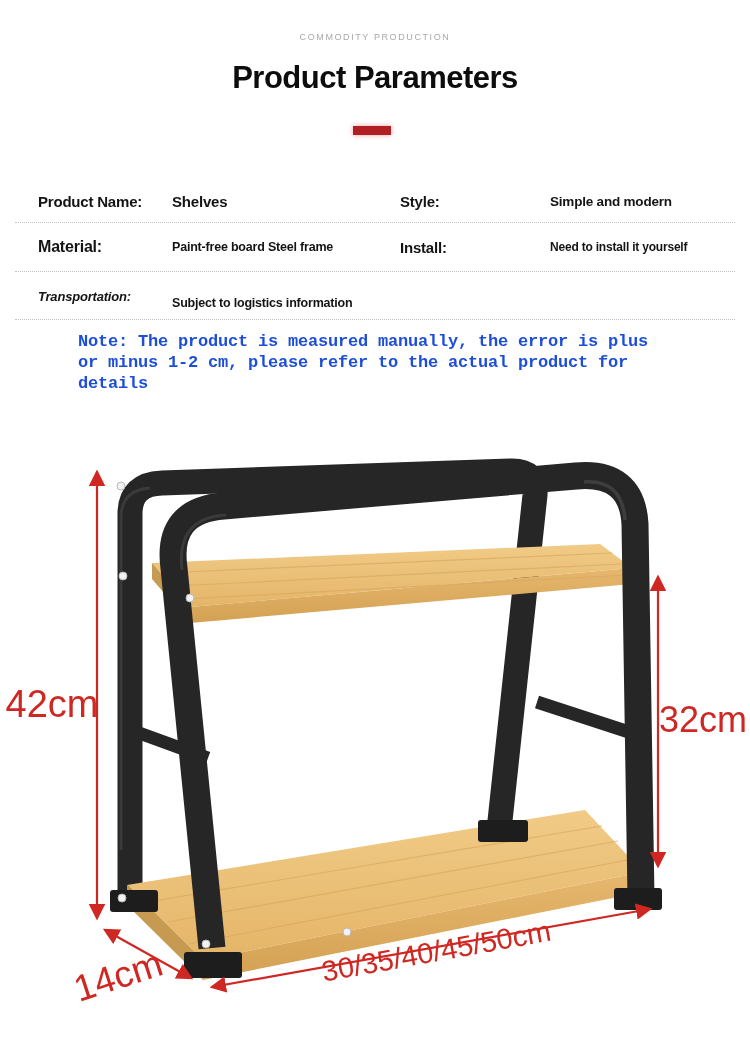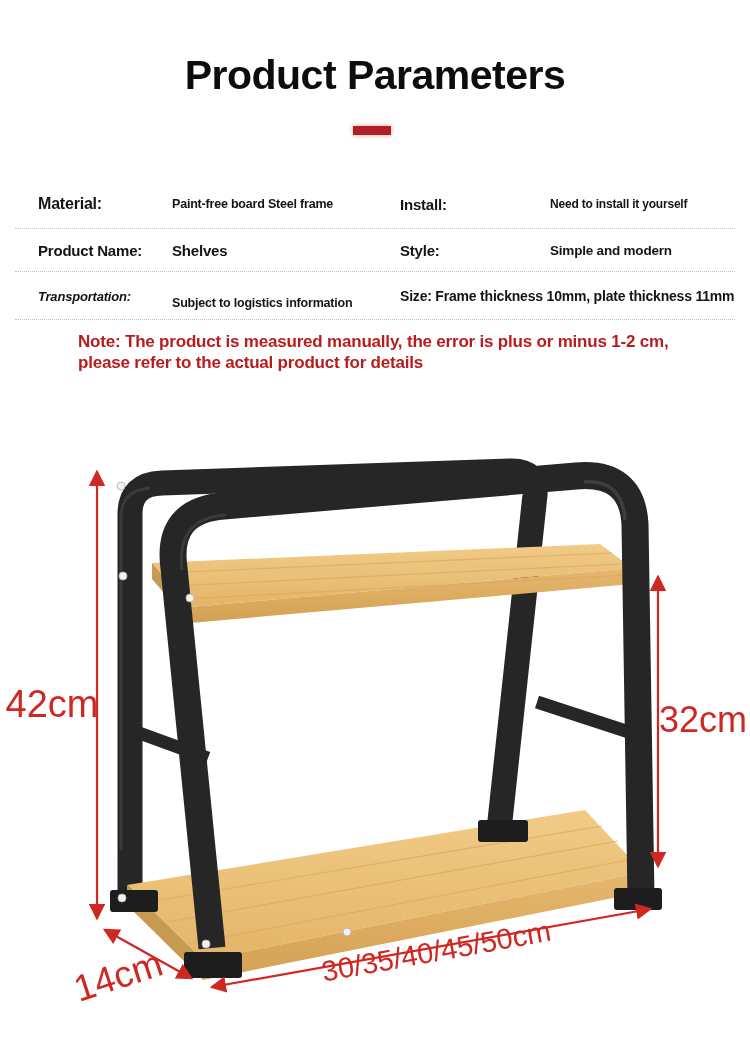--- a/index.html
+++ b/index.html
@@ -2,69 +2,69 @@
 <html><head>
 <meta charset="utf-8">
 <style>
   html,body{margin:0;padding:0;background:#fff;}
   .page{position:relative;width:750px;height:1056px;background:#ffffff;overflow:hidden;
         font-family:"Liberation Sans", sans-serif;color:#111;}
 
   
   .eyebrow{position:absolute;top:32px;left:0;width:100%;text-align:center;
            font-size:9px;letter-spacing:1.6px;color:#a9a9a9;font-weight:400;}
-  .title{position:absolute;top:52px;left:0;width:100%;text-align:center;
-         font-size:41px;font-weight:bold;color:#0d0d0d;letter-spacing:-0.5px;}
+  .title{position:absolute;top:60px;left:0;width:100%;text-align:center;
+         font-size:31px;font-weight:bold;color:#0d0d0d;letter-spacing:-0.5px;}
   .accent-bar{position:absolute;top:126px;left:353px;width:38px;height:9px;
               background:#b01f24;box-shadow:0 0 5px rgba(225,90,90,.6);}
 
   
   .spec{position:absolute;left:15px;top:180px;width:720px;}
   .spec-row{position:relative;border-bottom:1.5px dotted #c2c2c2;}
   .r1{height:42px;} .r2{height:48px;} .r3{height:47px;}
   .cell{position:absolute;top:50%;transform:translateY(-50%);white-space:nowrap;
         font-weight:bold;color:#141414;letter-spacing:-0.2px;}
   .c-l1{left:23px;}  .c-v1{left:157px;} .c-l2{left:385px;} .c-v2{left:535px;}
   .r1 .c-l1{font-size:15px;} .r1 .c-v1{font-size:15px;}
   .r1 .c-l2{font-size:15px;} .r1 .c-v2{font-size:13.5px;}
   .r2 .c-l1{font-size:16px;} .r2 .c-v1{font-size:12.5px;}
   .r2 .c-l2{font-size:15px;} .r2 .c-v2{font-size:12px;}
   .r3 .c-l1{font-size:13px;font-style:italic;} .r3 .c-v1{font-size:12.5px;margin-top:7px;}
   .r3 .c-v2{left:385px;font-size:14px;}
 
   .note{position:absolute;left:78px;top:331px;width:592px;
-        font-size:17px;font-weight:bold;line-height:21px;color:#b91c1c;letter-spacing:-0.2px;}
+        font-size:17px;font-weight:bold;line-height:21px;color:#1d4ed8;letter-spacing:-0.2px;font-family:Liberation Mono, monospace;}
 
   .diagram{position:absolute;left:0;top:420px;width:750px;height:636px;}
 </style>
 </head>
 <body>
 
 <div class="page">
 
+  <div class="eyebrow">COMMODITY PRODUCTION</div>
   <div class="title">Product Parameters</div>
   <div class="accent-bar"></div>
 
   <div class="spec">
+    <div class="spec-row r1">
+      <span class="cell c-l1">Product Name:</span>
+      <span class="cell c-v1">Shelves</span>
+      <span class="cell c-l2">Style:</span>
+      <span class="cell c-v2">Simple and modern</span>
+    </div>
     <div class="spec-row r2">
       <span class="cell c-l1">Material:</span>
       <span class="cell c-v1">Paint-free board Steel frame</span>
       <span class="cell c-l2">Install:</span>
       <span class="cell c-v2">Need to install it yourself</span>
     </div>
-    <div class="spec-row r1">
-      <span class="cell c-l1">Product Name:</span>
-      <span class="cell c-v1">Shelves</span>
-      <span class="cell c-l2">Style:</span>
-      <span class="cell c-v2">Simple and modern</span>
-    </div>
     <div class="spec-row r3">
       <span class="cell c-l1">Transportation:</span>
       <span class="cell c-v1">Subject to logistics information</span>
-      <span class="cell c-v2">Size: Frame thickness 10mm, plate thickness 11mm</span>
     </div>
   </div>
 
   <div class="note">Note: The product is measured manually, the error is plus or minus 1-2 cm, please refer to the actual product for details</div>
 
   <div class="diagram">
     <svg width="750" height="636" viewBox="0 0 750 636">
       <defs>
         <linearGradient id="woodTop" x1="0" y1="0" x2="0" y2="1">
           <stop offset="0" stop-color="#f1cb87"></stop>

